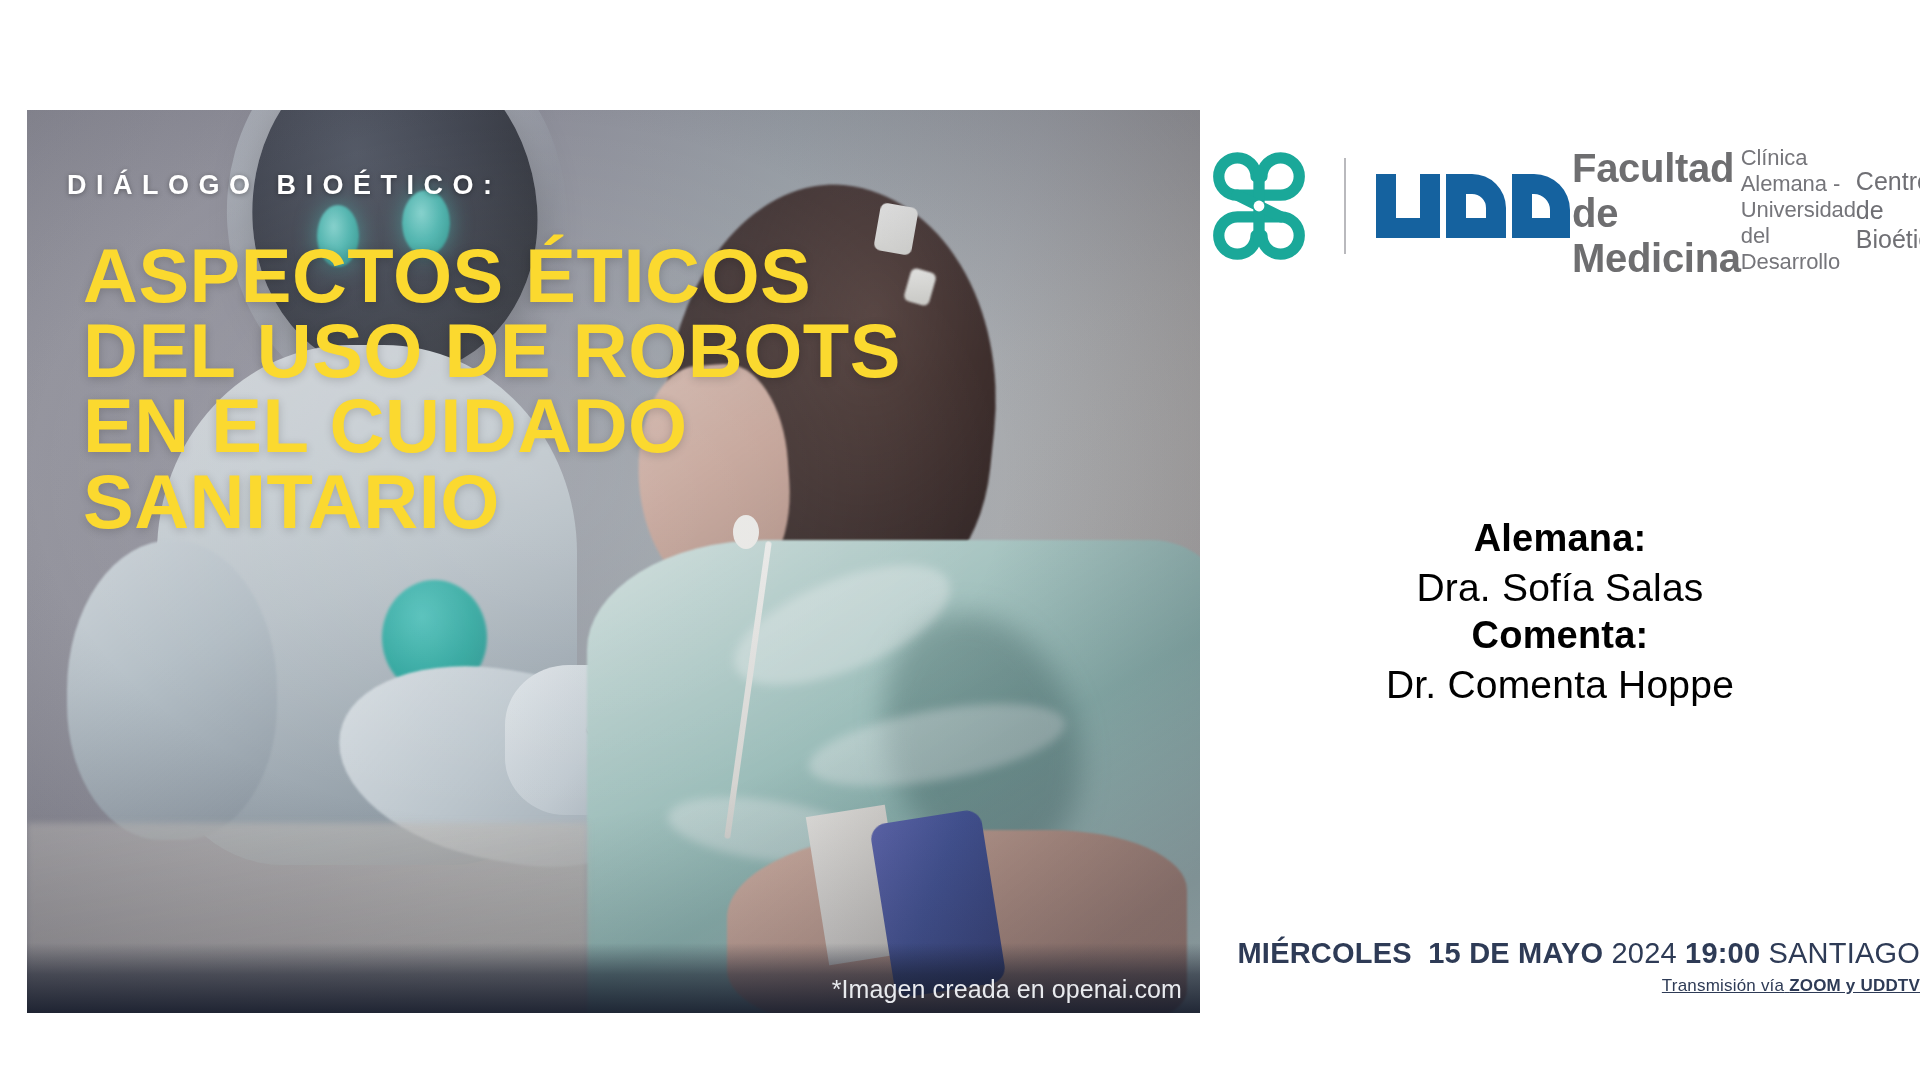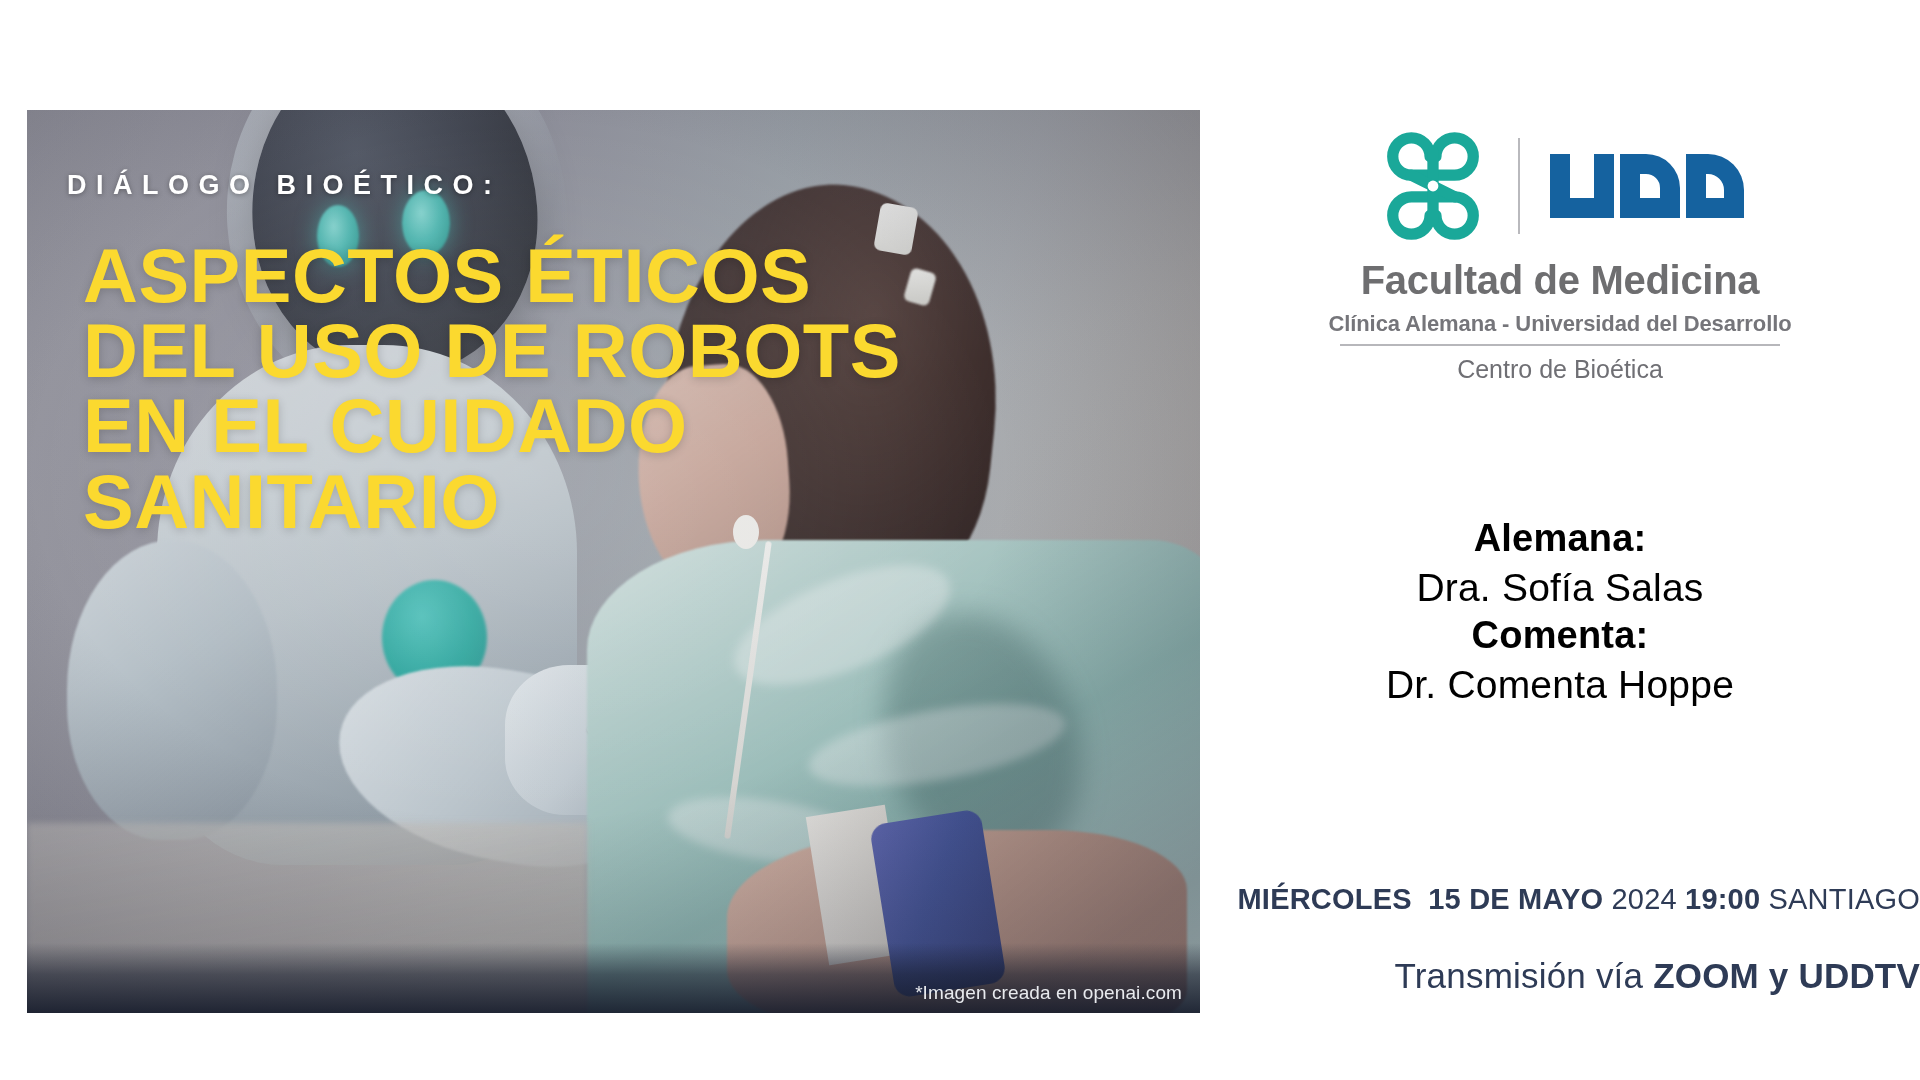--- a/index.html
+++ b/index.html
@@ -323,41 +323,41 @@
     font-size: 36px;
     font-weight: 400;
     letter-spacing: 0.6px;
     text-shadow: 0 1px 6px rgba(0,0,0,0.40);
   }
   .image-credit {
     position: absolute;
     right: 18px;
     bottom: 9px;
     color: #e8eaee;
-    font-size: 19px;
+    font-size: 25px;
     font-weight: 400;
     letter-spacing: 0.1px;
   }
 
   
   .info-panel {
     position: absolute;
     left: 1200px;
     top: 0;
     width: 720px;
     height: 1080px;
     background: #ffffff;
   }
 
   .logo-block {
     position: absolute;
     left: 0; right: 0;
     top: 130px;
     display: flex;
-    flex-direction: column;
+    flex-direction: row;
     align-items: center;
   }
   .logo-row {
     display: flex;
     align-items: center;
     gap: 26px;
     height: 112px;
   }
   .logo-mark { width: 118px; height: 108px; }
   .logo-divider {
@@ -370,21 +370,21 @@
   .fac-name {
     margin-top: 16px;
     font-size: 40px;
     font-weight: 700;
     color: #6e6e70;
     letter-spacing: -0.3px;
   }
   .fac-sub {
     margin-top: 8px;
     font-size: 22px;
-    font-weight: 700;
+    font-weight: 400;
     color: #75757a;
     letter-spacing: -0.1px;
   }
   .fac-rule {
     margin-top: 7px;
     width: 440px;
     height: 1.5px;
     background: #b7b7bb;
   }
   .fac-center {
@@ -422,24 +422,25 @@
     color: #2e3b56;
   }
   .event-date {
     font-size: 29px;
     font-weight: 400;
     letter-spacing: 0.2px;
     white-space: nowrap;
   }
   .event-date b { font-weight: 700; }
   .event-stream {
-    margin-top: 40px;
-    font-size: 35px;
+    margin-top: 6px;
+    font-size: 17px;
     font-weight: 400;
     letter-spacing: 0.2px;
+    text-decoration: underline;
   }
   .event-stream b { font-weight: 700; }
 </style>
 </head>
 <body>
 
 <div class="poster-panel">
 
   <div class="photo-base"></div>
 

